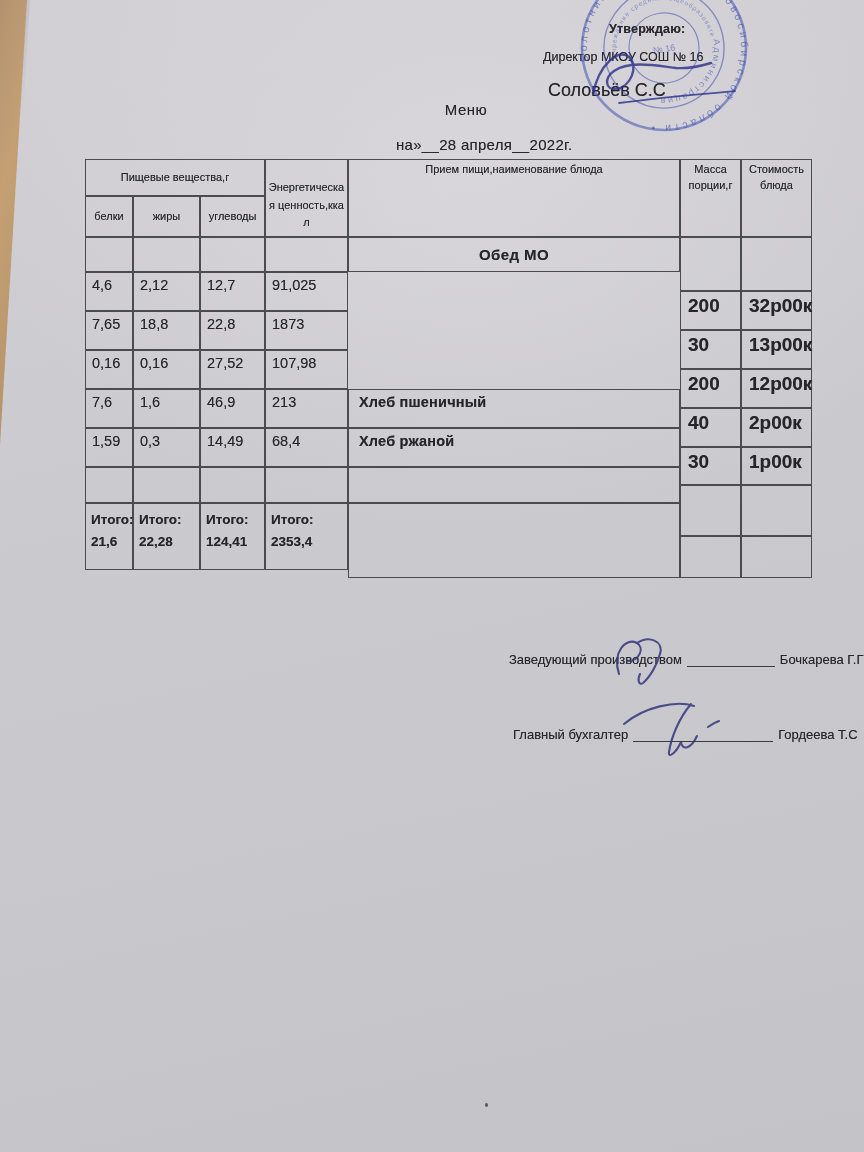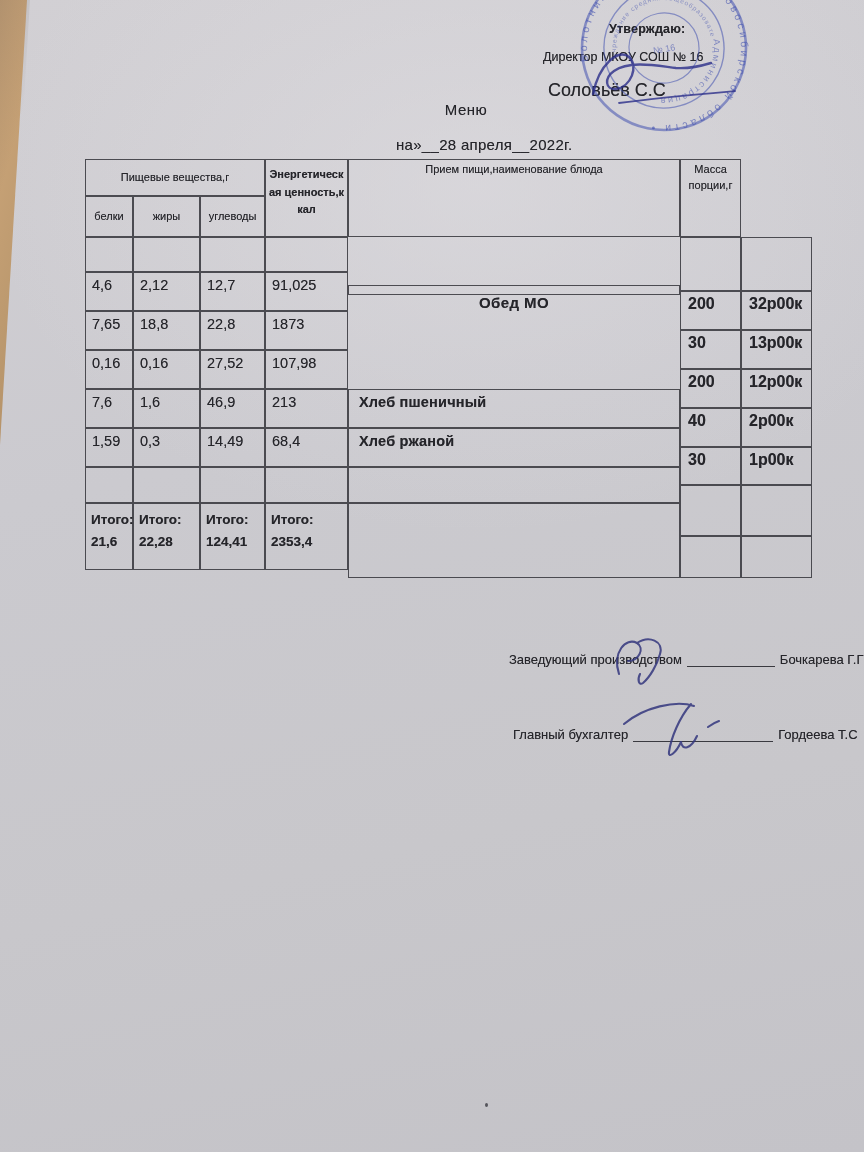--- a/index.html
+++ b/index.html
@@ -22,25 +22,25 @@
   .dateline{left:396px;top:136px;font-size:15px;letter-spacing:.3px;}
   .stamp{position:absolute;left:570px;top:-46px;width:188px;height:188px;transform:rotate(-10deg);}
   .sigsvg{position:absolute;}
   .menu-table{position:absolute;left:85px;top:159px;display:grid;
     grid-template-columns:48px 67px 65px 83px 332px 61px 71px;
     grid-template-rows:37px 41px 35px 19px 20px 19px 20px 19px 20px 19px 20px 19px 20px 18px 18px 33px 34px 8px;}
   .c{border:1px solid rgba(52,52,58,.85);}
   .hd{display:flex;align-items:center;justify-content:center;text-align:center;
       font-size:11px;line-height:1.45;padding:2px;}
   .hd-top{align-items:flex-start;}
-  .energy{word-break:break-all;align-items:flex-start;padding-top:6px;line-height:1.6;font-weight:bold;}
+  .energy{word-break:break-all;align-items:flex-start;padding-top:19px;line-height:1.6;}
   .num{font-size:14.5px;padding:4px 2px 0 6px;}
   .dish{font-size:14.5px;font-weight:600;letter-spacing:.2px;padding:4px 2px 0 10px;}
-  .section{font-size:15px;font-weight:700;letter-spacing:.4px;text-align:center;padding-top:8px;margin-top:48px;}
-  .mc{font-size:16px;font-weight:600;padding:3px 2px 0 7px;}
+  .section{font-size:15px;font-weight:700;letter-spacing:.4px;text-align:center;padding-top:8px;}
+  .mc{font-size:19px;font-weight:600;padding:3px 2px 0 7px;}
   .tot{font-size:13.5px;line-height:1.6;padding:5px 2px 0 5px;display:flex;flex-direction:column;font-weight:bold;}
   .sig-row{position:absolute;display:flex;align-items:flex-end;gap:5px;font-size:13px;white-space:nowrap;margin-left:26px;}
   .sigline{display:inline-block;border-bottom:1.4px solid #3a3a40;height:13px;}
   .speck{position:absolute;left:485px;top:1103px;width:3px;height:4px;background:#55555c;border-radius:50%;}
   .t{color:#25252a;text-shadow:0 0 .5px rgba(40,40,46,.5);}
 </style>
 </head>
 <body>
 
 <div class="page">
@@ -86,20 +86,21 @@
 
   <div class="menu-table">
 
     <div class="c hd t" style="grid-area:1/1/2/4">Пищевые вещества,г</div>
     <div class="c hd t" style="grid-area:2/1/3/2">белки</div>
     <div class="c hd t" style="grid-area:2/2/3/3">жиры</div>
     <div class="c hd t" style="grid-area:2/3/3/4">углеводы</div>
     <div class="c hd energy t" style="grid-area:1/4/3/5">Энергетическая ценность,ккал</div>
     <div class="c hd hd-top t" style="grid-area:1/5/3/6">Прием пищи,наименование блюда</div>
     <div class="c hd hd-top t" style="grid-area:1/6/3/7">Масса порции,г</div>
+    <div class="c hd hd-top t" style="grid-area:1/7/3/8">Стоимость блюда</div>
 
     <div class="c" style="grid-area:3/1/4/2"></div>
     <div class="c" style="grid-area:3/2/4/3"></div>
     <div class="c" style="grid-area:3/3/4/4"></div>
     <div class="c" style="grid-area:3/4/4/5"></div>
     <div class="c section t" style="grid-area:3/5/4/6">Обед МО</div>
 
     <div class="c num t" style="grid-area:4/1/6/2">4,6</div>
     <div class="c num t" style="grid-area:4/2/6/3">2,12</div>
     <div class="c num t" style="grid-area:4/3/6/4">12,7</div>

